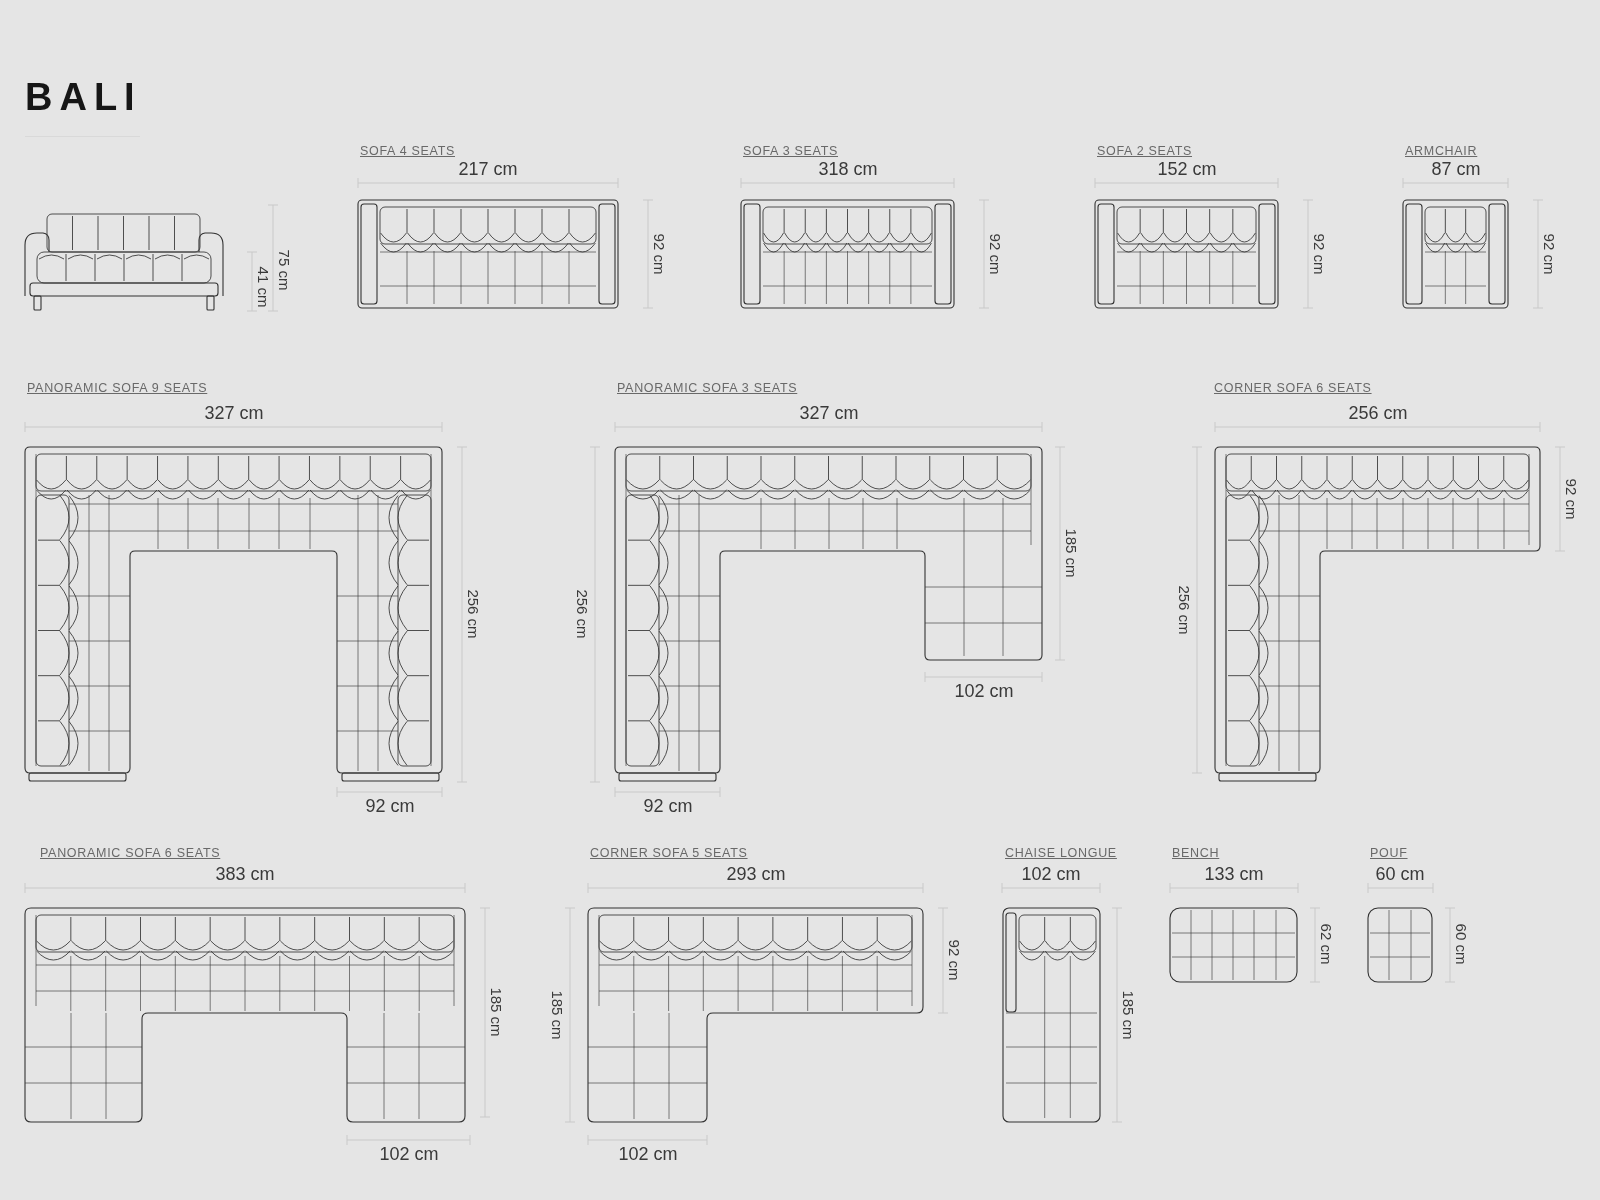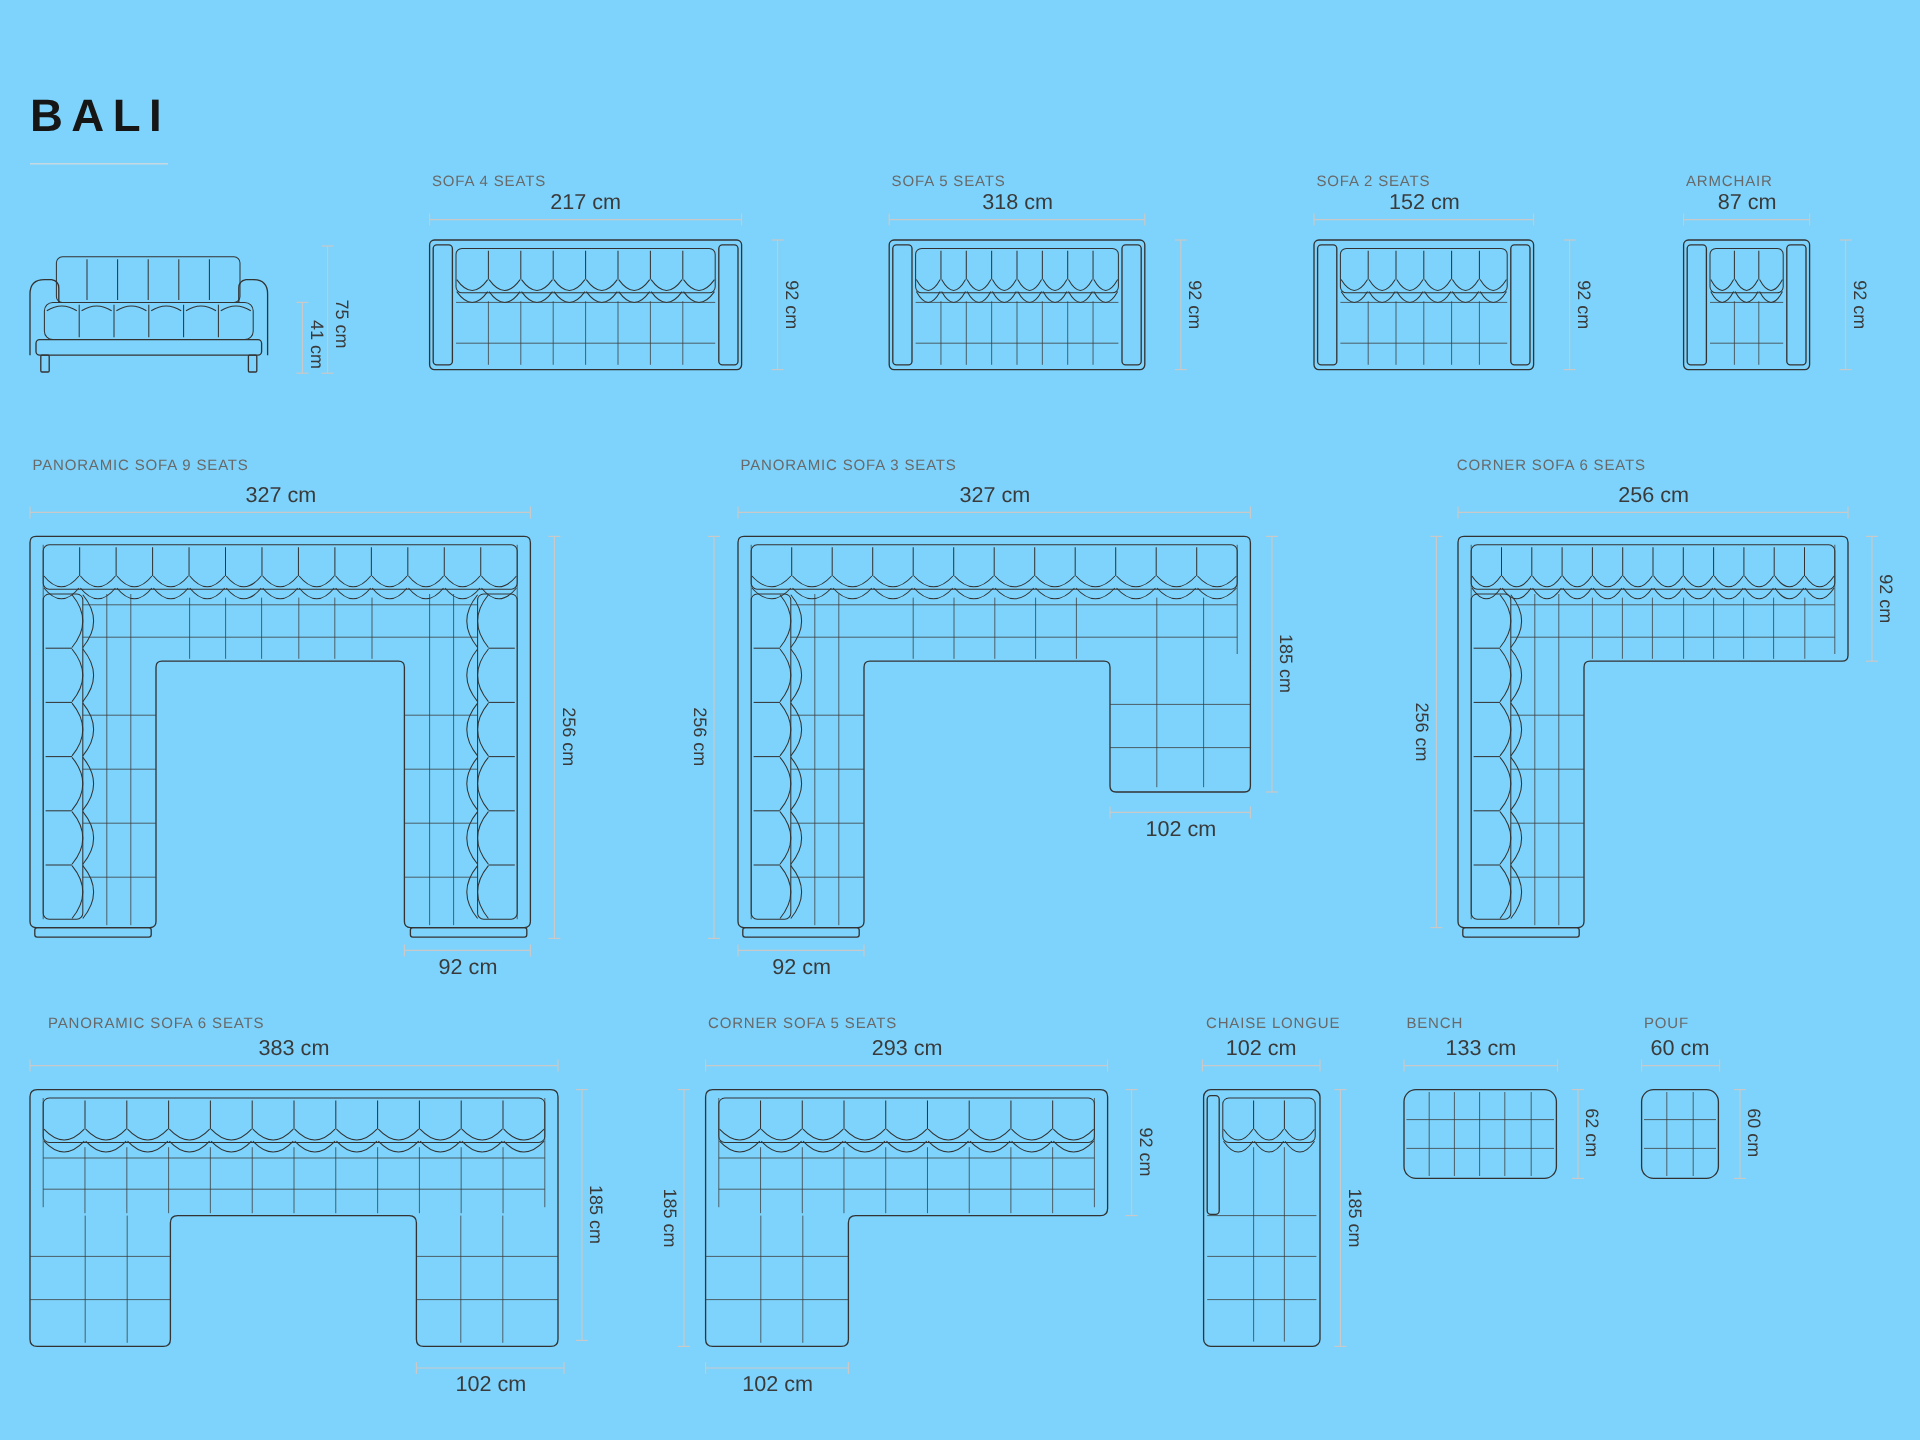--- a/index.html
+++ b/index.html
@@ -1,28 +1,28 @@
 <!DOCTYPE html>
 <html><head>
 <meta charset="utf-8">
 <style>
   html,body{margin:0;padding:0;background:#fff;}
-  #sheet{position:relative;width:1600px;height:1200px;background:#7dd3fc;overflow:hidden;
+  #sheet{position:relative;width:1600px;height:1200px;background:#e5e5e5;overflow:hidden;
          font-family:"Liberation Sans","DejaVu Sans",sans-serif;}
   #art{position:absolute;left:0;top:0;width:1600px;height:1200px;}
   
   .fr{fill:none;stroke:#333333;stroke-width:1.1;}
   .cu{fill:none;stroke:#333333;stroke-width:.85;}
   .in{fill:none;stroke:#3c3c3c;stroke-width:.65;}
   .dm{fill:none;stroke:#c9c9c9;stroke-width:1;}
   
   .brand{position:absolute;left:25px;top:76px;font-size:38px;font-weight:600;letter-spacing:7px;
          color:#161616;white-space:nowrap;}
   .brand-line{position:absolute;left:25px;top:136px;width:115px;height:1px;background:#d9d9d9;}
-  .ptitle{position:absolute;font-size:12.5px;line-height:1.15;letter-spacing:.7px;color:#696969;white-space:nowrap;}
+  .ptitle{position:absolute;font-size:12.5px;line-height:1.15;letter-spacing:.7px;color:#696969;white-space:nowrap;text-decoration:underline;}
   .dimh{position:absolute;transform:translate(-50%,-50%);font-size:18px;color:#3a3a3a;white-space:nowrap;}
   .dimv{position:absolute;transform:translateY(-50%);writing-mode:vertical-rl;font-size:15px;color:#3a3a3a;white-space:nowrap;}
 </style>
 </head>
 <body>
 
 <div id="sheet">
 
   <svg id="art" viewBox="0 0 1600 1200">
       <rect x="47" y="214" width="153" height="38" rx="5" class="cu"></rect>
@@ -450,21 +450,21 @@
       <line x1="1433" y1="883" x2="1433" y2="893" class="dm"></line>
       <line x1="1450" y1="908" x2="1450" y2="982" class="dm"></line>
       <line x1="1445" y1="908" x2="1455" y2="908" class="dm"></line>
       <line x1="1445" y1="982" x2="1455" y2="982" class="dm"></line>
     </svg>
 
   <div class="brand">BALI</div>
   <div class="brand-line"></div>
 
   <div class="ptitle" style="left:360px;top:144px">SOFA 4 SEATS</div>
-  <div class="ptitle" style="left:743px;top:144px">SOFA 5 SEATS</div>
+  <div class="ptitle" style="left:743px;top:144px">SOFA 3 SEATS</div>
   <div class="ptitle" style="left:1097px;top:144px">SOFA 2 SEATS</div>
   <div class="ptitle" style="left:1405px;top:144px">ARMCHAIR</div>
   <div class="ptitle" style="left:27px;top:381px">PANORAMIC SOFA 9 SEATS</div>
   <div class="ptitle" style="left:617px;top:381px">PANORAMIC SOFA 3 SEATS</div>
   <div class="ptitle" style="left:1214px;top:381px">CORNER SOFA 6 SEATS</div>
   <div class="ptitle" style="left:40px;top:846px">PANORAMIC SOFA 6 SEATS</div>
   <div class="ptitle" style="left:590px;top:846px">CORNER SOFA 5 SEATS</div>
   <div class="ptitle" style="left:1005px;top:846px">CHAISE LONGUE</div>
   <div class="ptitle" style="left:1172px;top:846px">BENCH</div>
   <div class="ptitle" style="left:1370px;top:846px">POUF</div>

